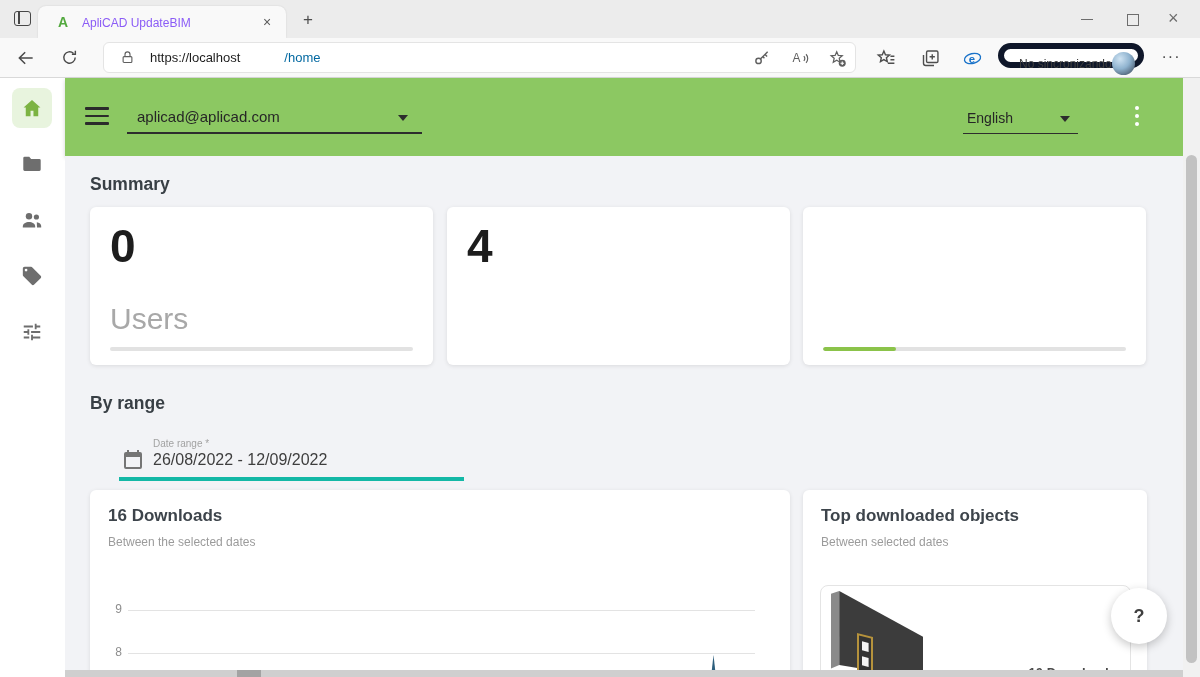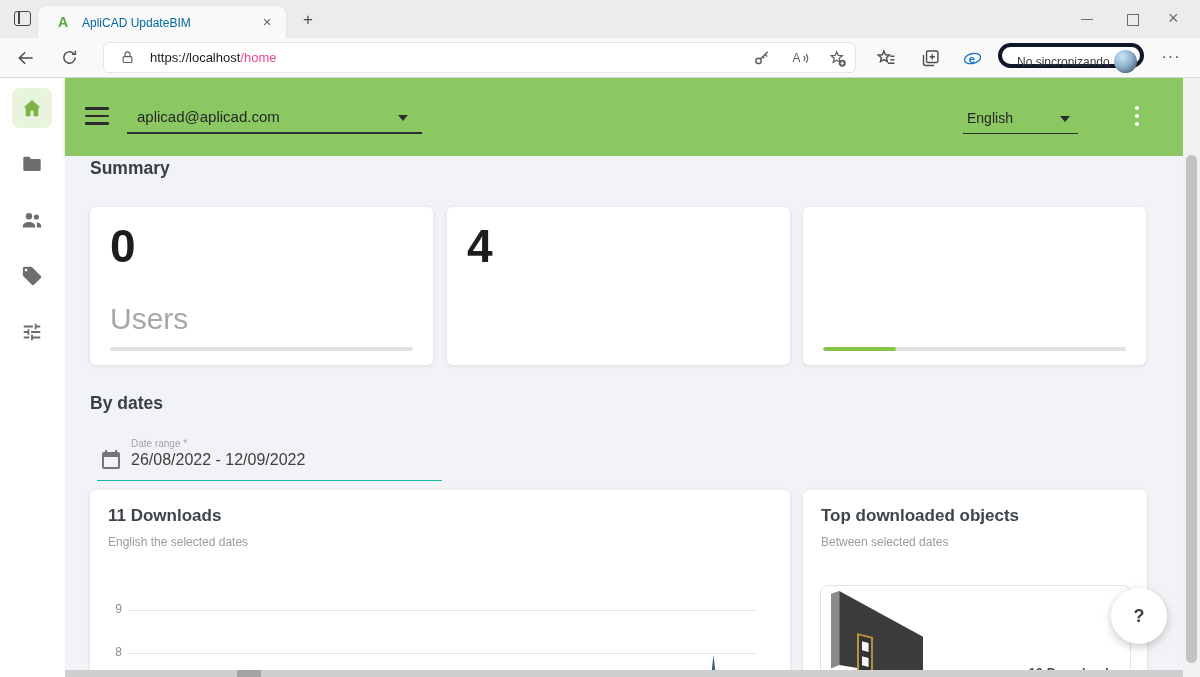--- a/index.html
+++ b/index.html
@@ -8,36 +8,36 @@
   .stage { position:relative; width:1200px; height:677px; overflow:hidden; background:#fff; }
   .abs { position:absolute; }
 
   
   .titlebar { position:absolute; left:0; top:0; width:1200px; height:38px; background:#ececec; }
   .ws-btn { position:absolute; left:12px; top:9px; width:22px; height:20px; cursor:pointer; }
   .ws-box { position:absolute; left:2px; top:2px; width:17px; height:15px; border:1.8px solid #474747; border-radius:3px; }
   .ws-box::after { content:""; position:absolute; left:3px; top:-1px; width:1.8px; height:12.5px; background:#474747; }
   .tab { position:absolute; left:38px; top:6px; width:248px; height:32px; background:#f9f9f9; border-radius:8px 8px 0 0; box-shadow:0 0 2px rgba(0,0,0,.12); }
   .tab-favicon { position:absolute; left:20px; top:8px; font-size:14px; font-weight:700; color:#53a93f; }
-  .tab-title { position:absolute; left:44px; top:10px; font-size:12px; color:#0369a1; white-space:nowrap; }
+  .tab-title { position:absolute; left:44px; top:10px; font-size:12px; color:#8b5cf6; white-space:nowrap; }
   .tab-close { position:absolute; right:10px; top:8px; width:18px; height:18px; font-size:14px; color:#5c5c5c; text-align:center; line-height:17px; cursor:pointer; }
   .newtab { position:absolute; left:297px; top:9px; width:22px; height:22px; font-size:17px; color:#4d4d4d; text-align:center; line-height:21px; cursor:pointer; }
   .win-btn { position:absolute; top:5px; width:30px; height:28px; cursor:pointer; }
   .win-min { left:1072px; } .win-max { left:1117px; } .win-close { left:1160px; }
   .win-min::after { content:""; position:absolute; left:9px; top:14px; width:12px; height:1.4px; background:#6d6d6d; }
   .win-max::after { content:""; position:absolute; left:10px; top:9px; width:10px; height:10px; border:1.3px solid #6d6d6d; }
   .win-close::after { content:"\00D7"; position:absolute; left:8px; top:3px; font-size:18px; color:#6d6d6d; }
 
   
   .toolbar { position:absolute; left:0; top:38px; width:1200px; height:40px; background:#f9f9f9; border-bottom:1px solid #d9d9d9; }
   .tb-icon { position:absolute; top:10px; width:20px; height:20px; cursor:pointer; }
   .addressbar { position:absolute; left:103px; top:4px; width:753px; height:31px; background:#fff; border:1px solid #e4e4e4; border-radius:6px; }
   .url-text { position:absolute; left:46px; top:7px; font-size:13px; white-space:nowrap; }
-  .url-host { color:#1d1d1d; } .url-path { color:#ec4899; }
-  .profile-pill { position:absolute; left:998px; top:5px; width:146px; height:25px; border:4px solid #0f172a; border-radius:15px; background:#fff; cursor:pointer; }
+  .url-host { color:#1d1d1d; } .url-path { color:#0369a1;padding-left:44px; }
+  .profile-pill { position:absolute; left:998px; top:5px; width:146px; height:25px; border:6px solid #0f172a; border-radius:15px; background:#fff; cursor:pointer; }
   .profile-label { position:absolute; left:15px; top:8px; font-size:12px; color:#3d3d3d; white-space:nowrap; }
   .avatar { position:absolute; right:3px; top:2.5px; width:23px; height:23px; border-radius:50%;
             background:radial-gradient(circle at 35% 30%, #cfe3f2 0%, #8fb3cf 45%, #5d7389 75%, #49586c 100%); }
   .dots-menu { position:absolute; left:1158px; top:8px; width:26px; height:24px; color:#4c4c4c; font-size:16px; letter-spacing:1px; text-align:center; line-height:22px; cursor:pointer; }
 
   
   .app { position:absolute; left:0; top:78px; width:1200px; height:599px; background:#fff; }
   .sidebar { position:absolute; left:0; top:0; width:65px; height:599px; background:#ffffff; }
   .side-btn { position:absolute; left:12px; width:40px; height:40px; border-radius:8px; cursor:pointer; display:flex; align-items:center; justify-content:center; }
   .side-btn.active { background:#e8f4de; }
@@ -59,21 +59,21 @@
   
   .main { position:absolute; left:65px; top:78px; width:1118px; height:514px; background:#f2f3f6; overflow:hidden; }
   .h-section { position:absolute; font-size:17.5px; font-weight:700; color:#383f45; }
   .card { position:absolute; background:#fff; border-radius:6px; box-shadow:0 1px 4px rgba(0,0,0,.10); }
   .sum-card { top:51px; height:158px; width:343px; }
   .sum-value { position:absolute; left:20px; top:12px; font-size:46px; font-weight:700; color:#1d1d1d; }
   .sum-label { position:absolute; left:20px; top:95px; font-size:30px; font-weight:400; color:#a8a8a8; }
   .bar-track { position:absolute; left:20px; right:20px; bottom:14px; height:4px; border-radius:2px; background:#e2e2e2; overflow:hidden; }
   .bar-fill { display:block; height:100%; background:#8bc34a; border-radius:2px; }
 
-  .datefield { position:absolute; left:32px; top:281px; width:345px; height:44px; border-bottom:1px solid #14b8a6; cursor:pointer; }
+  .datefield { position:absolute; left:54px; top:281px; width:345px; height:44px; border-bottom:4px solid #14b8a6; cursor:pointer; }
   .datefield .cal { position:absolute; left:2px; top:11px; }
   .date-label { position:absolute; left:34px; top:1px; font-size:10px; color:#a2a2a2; }
   .date-value { position:absolute; left:34px; top:14px; font-size:16px; color:#3e3e3e; white-space:nowrap; }
 
   .dl-card { left:25px; top:334px; width:700px; height:400px; }
   .to-card { left:738px; top:334px; width:344px; height:400px; }
   .card-title { position:absolute; left:18px; top:16px; font-size:17px; font-weight:700; color:#3d444b; }
   .card-sub { position:absolute; left:18px; top:45px; font-size:12px; color:#9b9b9b; }
   .grid-label { position:absolute; left:18px; width:14px; text-align:right; font-size:12px; color:#8d8d8d; }
   .grid-line { position:absolute; left:38px; width:627px; height:1px; background:#e3e3e3; }
@@ -242,55 +242,55 @@
         <span class="caret"></span>
       </div>
       <div class="kebab">
           <i></i>
           <i></i>
           <i></i>
         </div>
     </div>
 
     <div class="main">
-      <div class="h-section" style="left:25px; top:2px;">Summary</div>
+      <div class="h-section" style="left:25px; top:18px;">Summary</div>
 
       <div class="card sum-card" style="left:25px;">
         <div class="sum-value">0</div>
         <div class="sum-label">Users</div>
         <div class="bar-track">
             <span class="bar-fill" style="width: 0%;"></span>
           </div>
       </div>
 
       <div class="card sum-card" style="left:382px;">
         <div class="sum-value">4</div>
       </div>
 
       <div class="card sum-card" style="left:738px;">
         <div class="bar-track">
             <span class="bar-fill" style="width: 24%;"></span>
           </div>
       </div>
 
-      <div class="h-section" style="left:25px; top:237px;">By dates</div>
+      <div class="h-section" style="left:25px; top:237px;">By range</div>
 
       <div class="datefield">
         <span class="cal">
           <svg width="24" height="24" viewBox="0 0 24 24">
               <path d="M19 4h-1V2h-2v2H8V2H6v2H5a2 2 0 0 0-2 2v13a2 2 0 0 0 2 2h14a2 2 0 0 0 2-2V6a2 2 0 0 0-2-2zm0 15H5V9h14z" fill="#757575"></path>
             </svg>
         </span>
         <span class="date-label">Date range *</span>
         <span class="date-value">26/08/2022 - 12/09/2022</span>
       </div>
 
       <div class="card dl-card">
-        <div class="card-title">11 Downloads</div>
-        <div class="card-sub">English the selected dates</div>
+        <div class="card-title">16 Downloads</div>
+        <div class="card-sub">Between the selected dates</div>
         <div class="grid-label" style="top:112px;">9</div>
         <div class="grid-line" style="top:120px;"></div>
         <div class="grid-label" style="top:155px;">8</div>
         <div class="grid-line" style="top:163px;"></div>
         <div class="spike"></div>
       </div>
 
       <div class="card to-card">
         <div class="card-title">Top downloaded objects</div>
         <div class="card-sub">Between selected dates</div>

